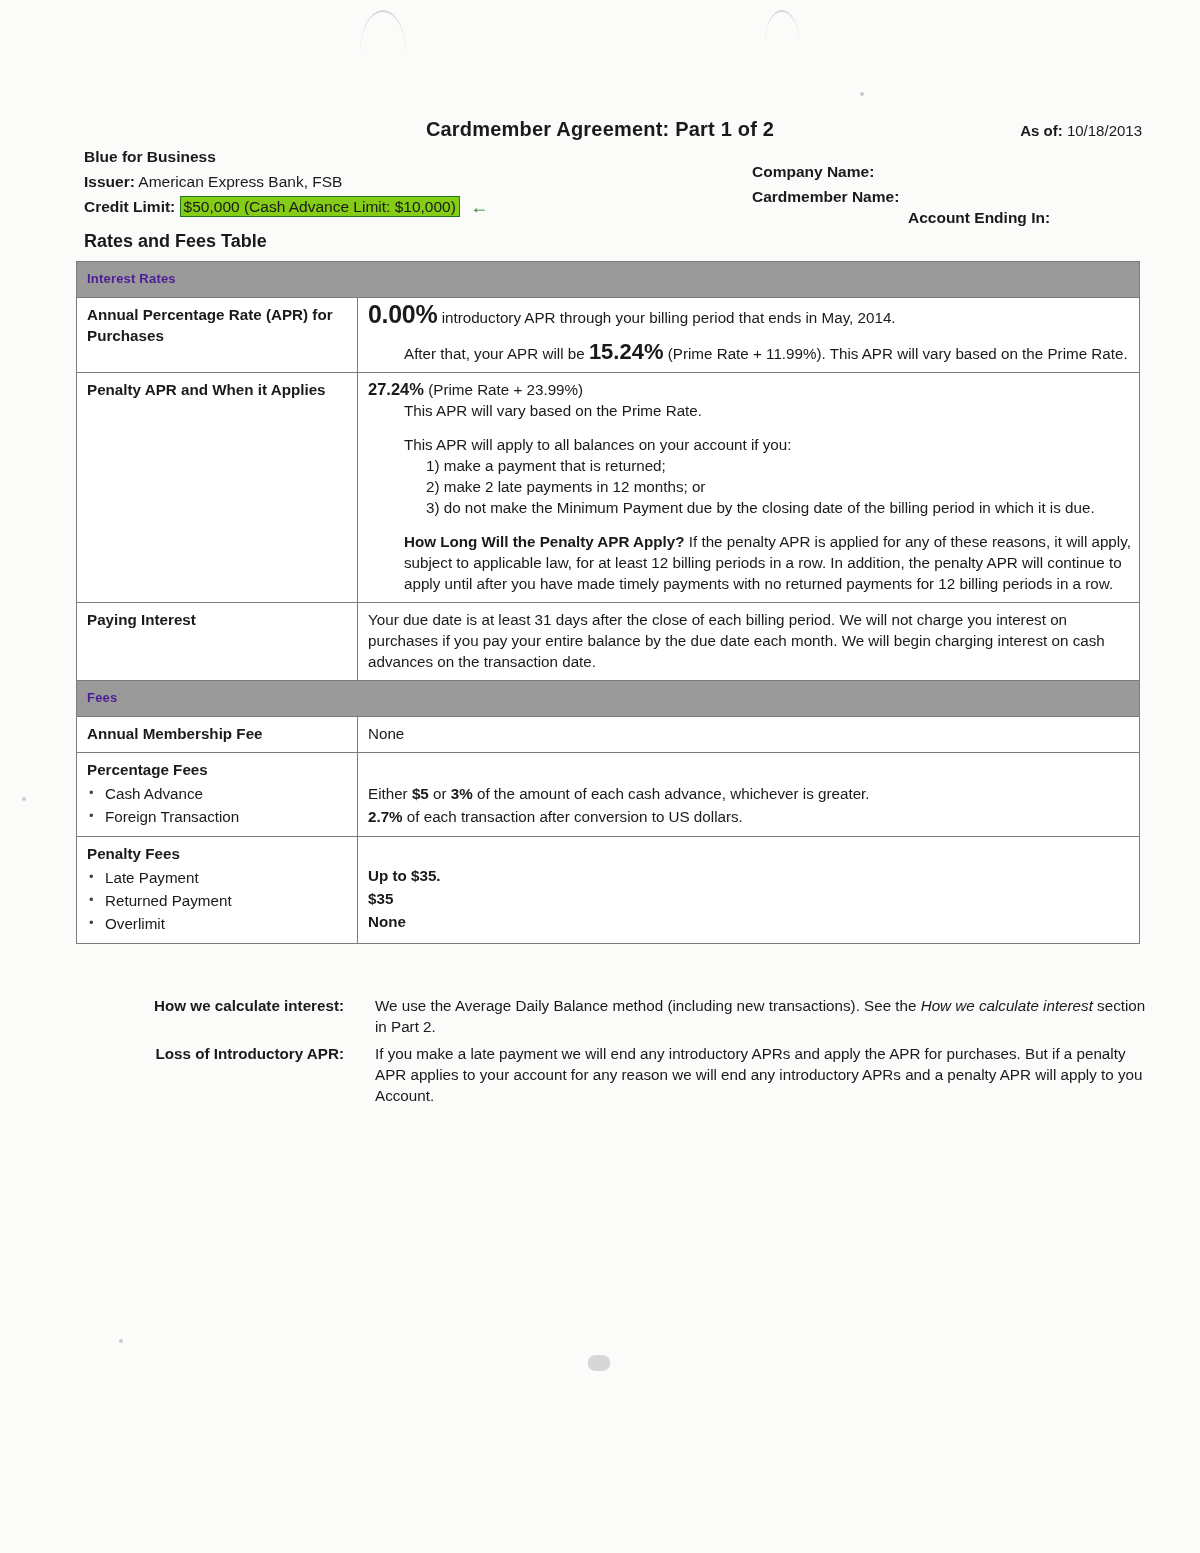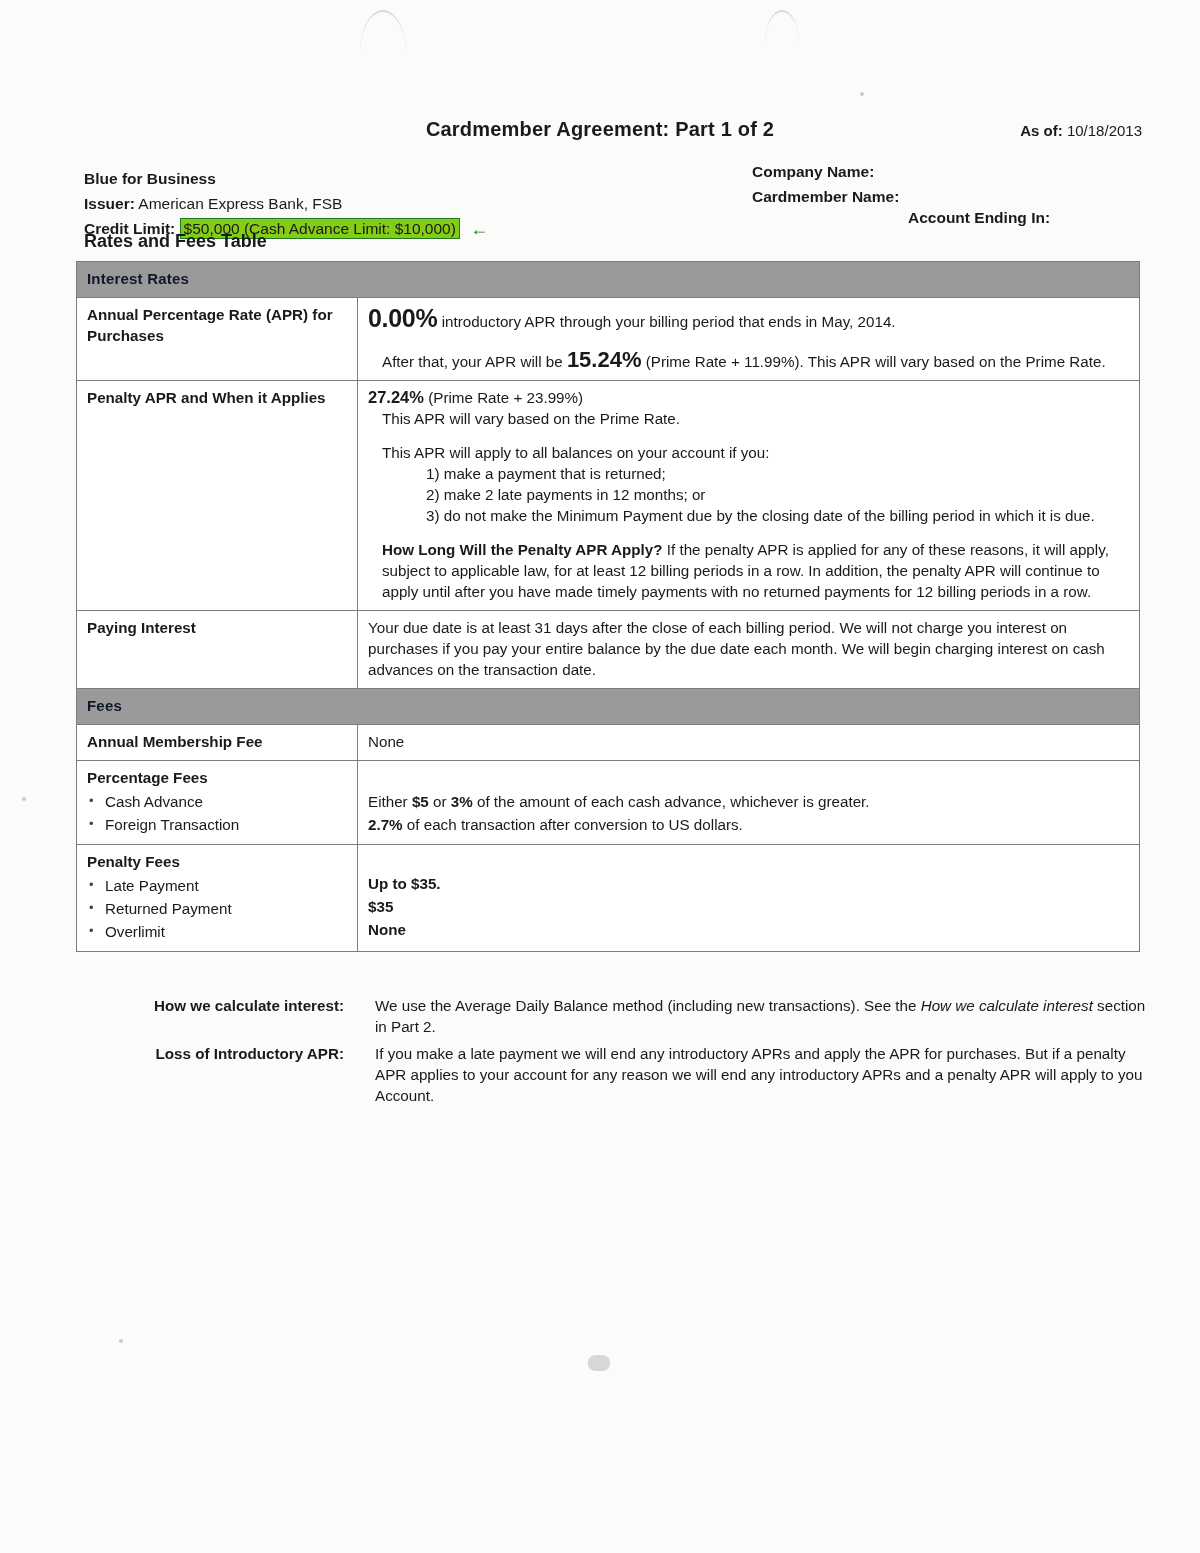--- a/index.html
+++ b/index.html
@@ -49,21 +49,21 @@
   }
   .asof {
     position: absolute;
     right: 58px; top: 122px;
     font-size: 15px;
   }
   .asof .asof-label { font-weight: bold; }
 
   .hdr-left {
     position: absolute;
-    left: 84px; top: 166px;
+    left: 84px; top: 144px;
     font-size: 15.5px;
     line-height: 25px;
   }
   .hdr-left .bold { font-weight: bold; }
   .hdr-right {
     position: absolute;
     left: 752px; top: 159px;
     font-size: 15.5px;
     line-height: 25px;
     font-weight: bold;
@@ -107,23 +107,23 @@
     background: #ffffff;
   }
   table.fees td, table.fees th {
     border: 1px solid #7c7c7c;
     vertical-align: top;
     padding: 6px 8px 8px 10px;
     line-height: 21px;
   }
   .sec-head td {
     background: #9a9a9a;
-    color: #0f172a;
-    font-weight: bold;
-    font-size: 15px;
+    color: #4c1d95;
+    font-weight: bold;
+    font-size: 13px;
     padding: 2px 8px 3px 6px;
     border: 1px solid #7c7c7c;
     letter-spacing: 0.2px;
     margin-top: 44px;
   }
   .lbl {
     width: 262px;
     font-weight: bold;
   }
   .bigpct {
@@ -132,24 +132,24 @@
     letter-spacing: -0.3px;
   }
   .midpct {
     font-size: 22px;
     font-weight: bold;
   }
   .pct {
     font-weight: bold;
     font-size: 16.5px;
   }
-  .indent { margin-left: 14px; }
+  .indent { margin-left: 36px; }
   .indent2 { margin-left: 58px; }
   .gap { height: 13px; }
-  .tight { line-height: 29px; }
+  .tight { line-height: 20px; }
   ul.bul {
     margin: 2px 0 0 0;
     padding: 0;
     list-style: none;
   }
   ul.bul li {
     position: relative;
     padding-left: 18px;
     line-height: 23px;
     font-weight: normal;

